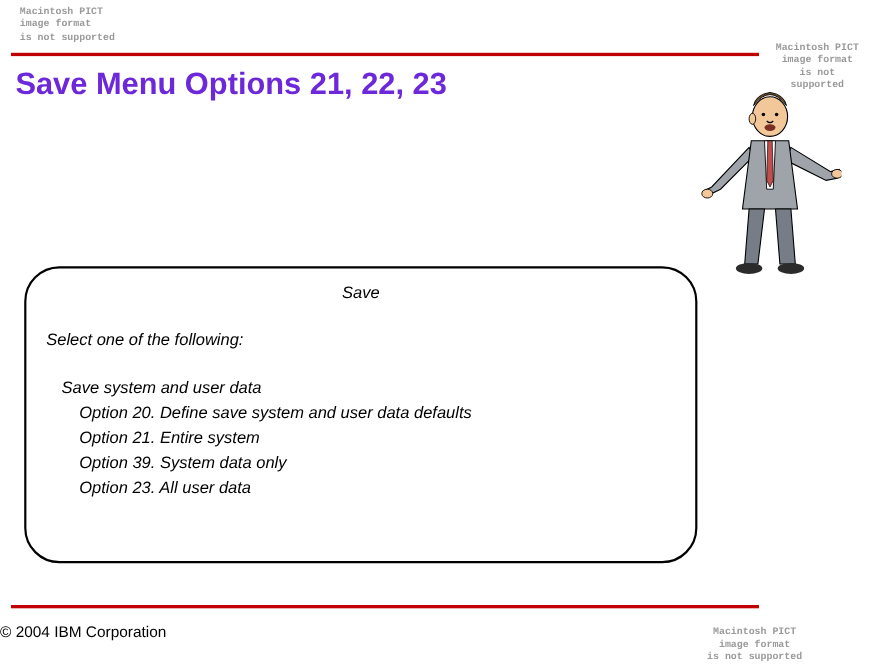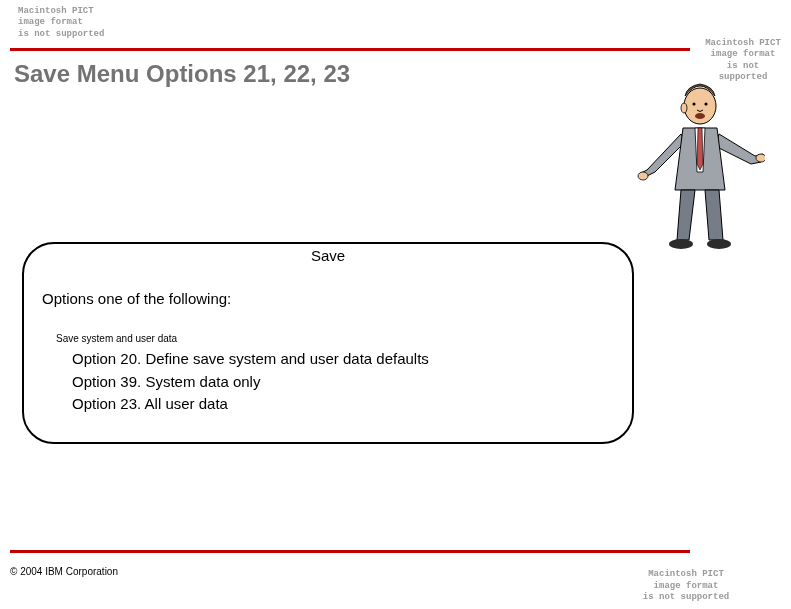--- a/index.html
+++ b/index.html
@@ -28,64 +28,65 @@
     height: 3px;
     background: #c10000;
   }
   .rule-top { top: 48px; width: 680px; }
   .rule-bot { top: 550px; width: 680px; }
 
   .slide-title {
     position: absolute;
     top: 60px;
     left: 14px;
-    font-size: 24px;
+    font-size: 28px;
     font-weight: bold;
-    color: #737373;
+    color: #6d28d9;
   }
 
   .menu-box {
     position: absolute;
     top: 242px;
     left: 22px;
     width: 612px;
-    height: 202px;
+    height: 270px;
     border: 2px solid #000;
     border-radius: 32px;
-    padding: 3px 18px 18px 18px;
+    padding: 14px 18px 18px 18px;
+    font-style: italic;
   }
   .menu-title {
     text-align: center;
     font-size: 15px;
     margin-bottom: 26px;
   }
   .menu-prompt {
     font-size: 15px;
     margin-bottom: 26px;
   }
   .menu-section {
-    font-size: 10px;
+    font-size: 15px;
     margin-left: 14px;
     margin-bottom: 4px;
     margin-top: 24px;
   }
   .menu-options {
     list-style: none;
     margin-left: 30px;
   }
   .menu-options li {
     font-size: 15px;
     line-height: 1.5;
   }
 
   .footer {
     position: absolute;
     top: 566px;
-    left: 10px;
-    font-size: 10px;
+    left: 0;
+    font-size: 14px;
     color: #000;
   }
 
   
   .man {
     position: absolute;
     top: 72px;
     right: 26px;
     width: 130px;
     height: 180px;
@@ -142,22 +143,23 @@
   <ellipse cx="49" cy="36" rx="3" ry="5" fill="#f2c89a" stroke="#000" stroke-width="0.8"></ellipse>
 
   <circle cx="59" cy="32" r="1.6" fill="#000"></circle>
   <circle cx="71" cy="32" r="1.6" fill="#000"></circle>
   <ellipse cx="65" cy="44" rx="5" ry="3" fill="#7a2f22"></ellipse>
   <path d="M62 38 Q65 41 68 38" fill="none" stroke="#000" stroke-width="1"></path>
 </svg>
 
 <div class="menu-box">
   <div class="menu-title">Save</div>
-  <div class="menu-prompt">Options one of the following:</div>
+  <div class="menu-prompt">Select one of the following:</div>
   <div class="menu-section">Save system and user data</div>
   <ul class="menu-options">
     <li>Option 20. Define save system and user data defaults</li>
+    <li>Option 21. Entire system</li>
     <li>Option 39. System data only</li>
     <li>Option 23. All user data</li>
   </ul>
 </div>
 
 <div class="footer">© 2004 IBM Corporation</div>
 
 </body></html>

